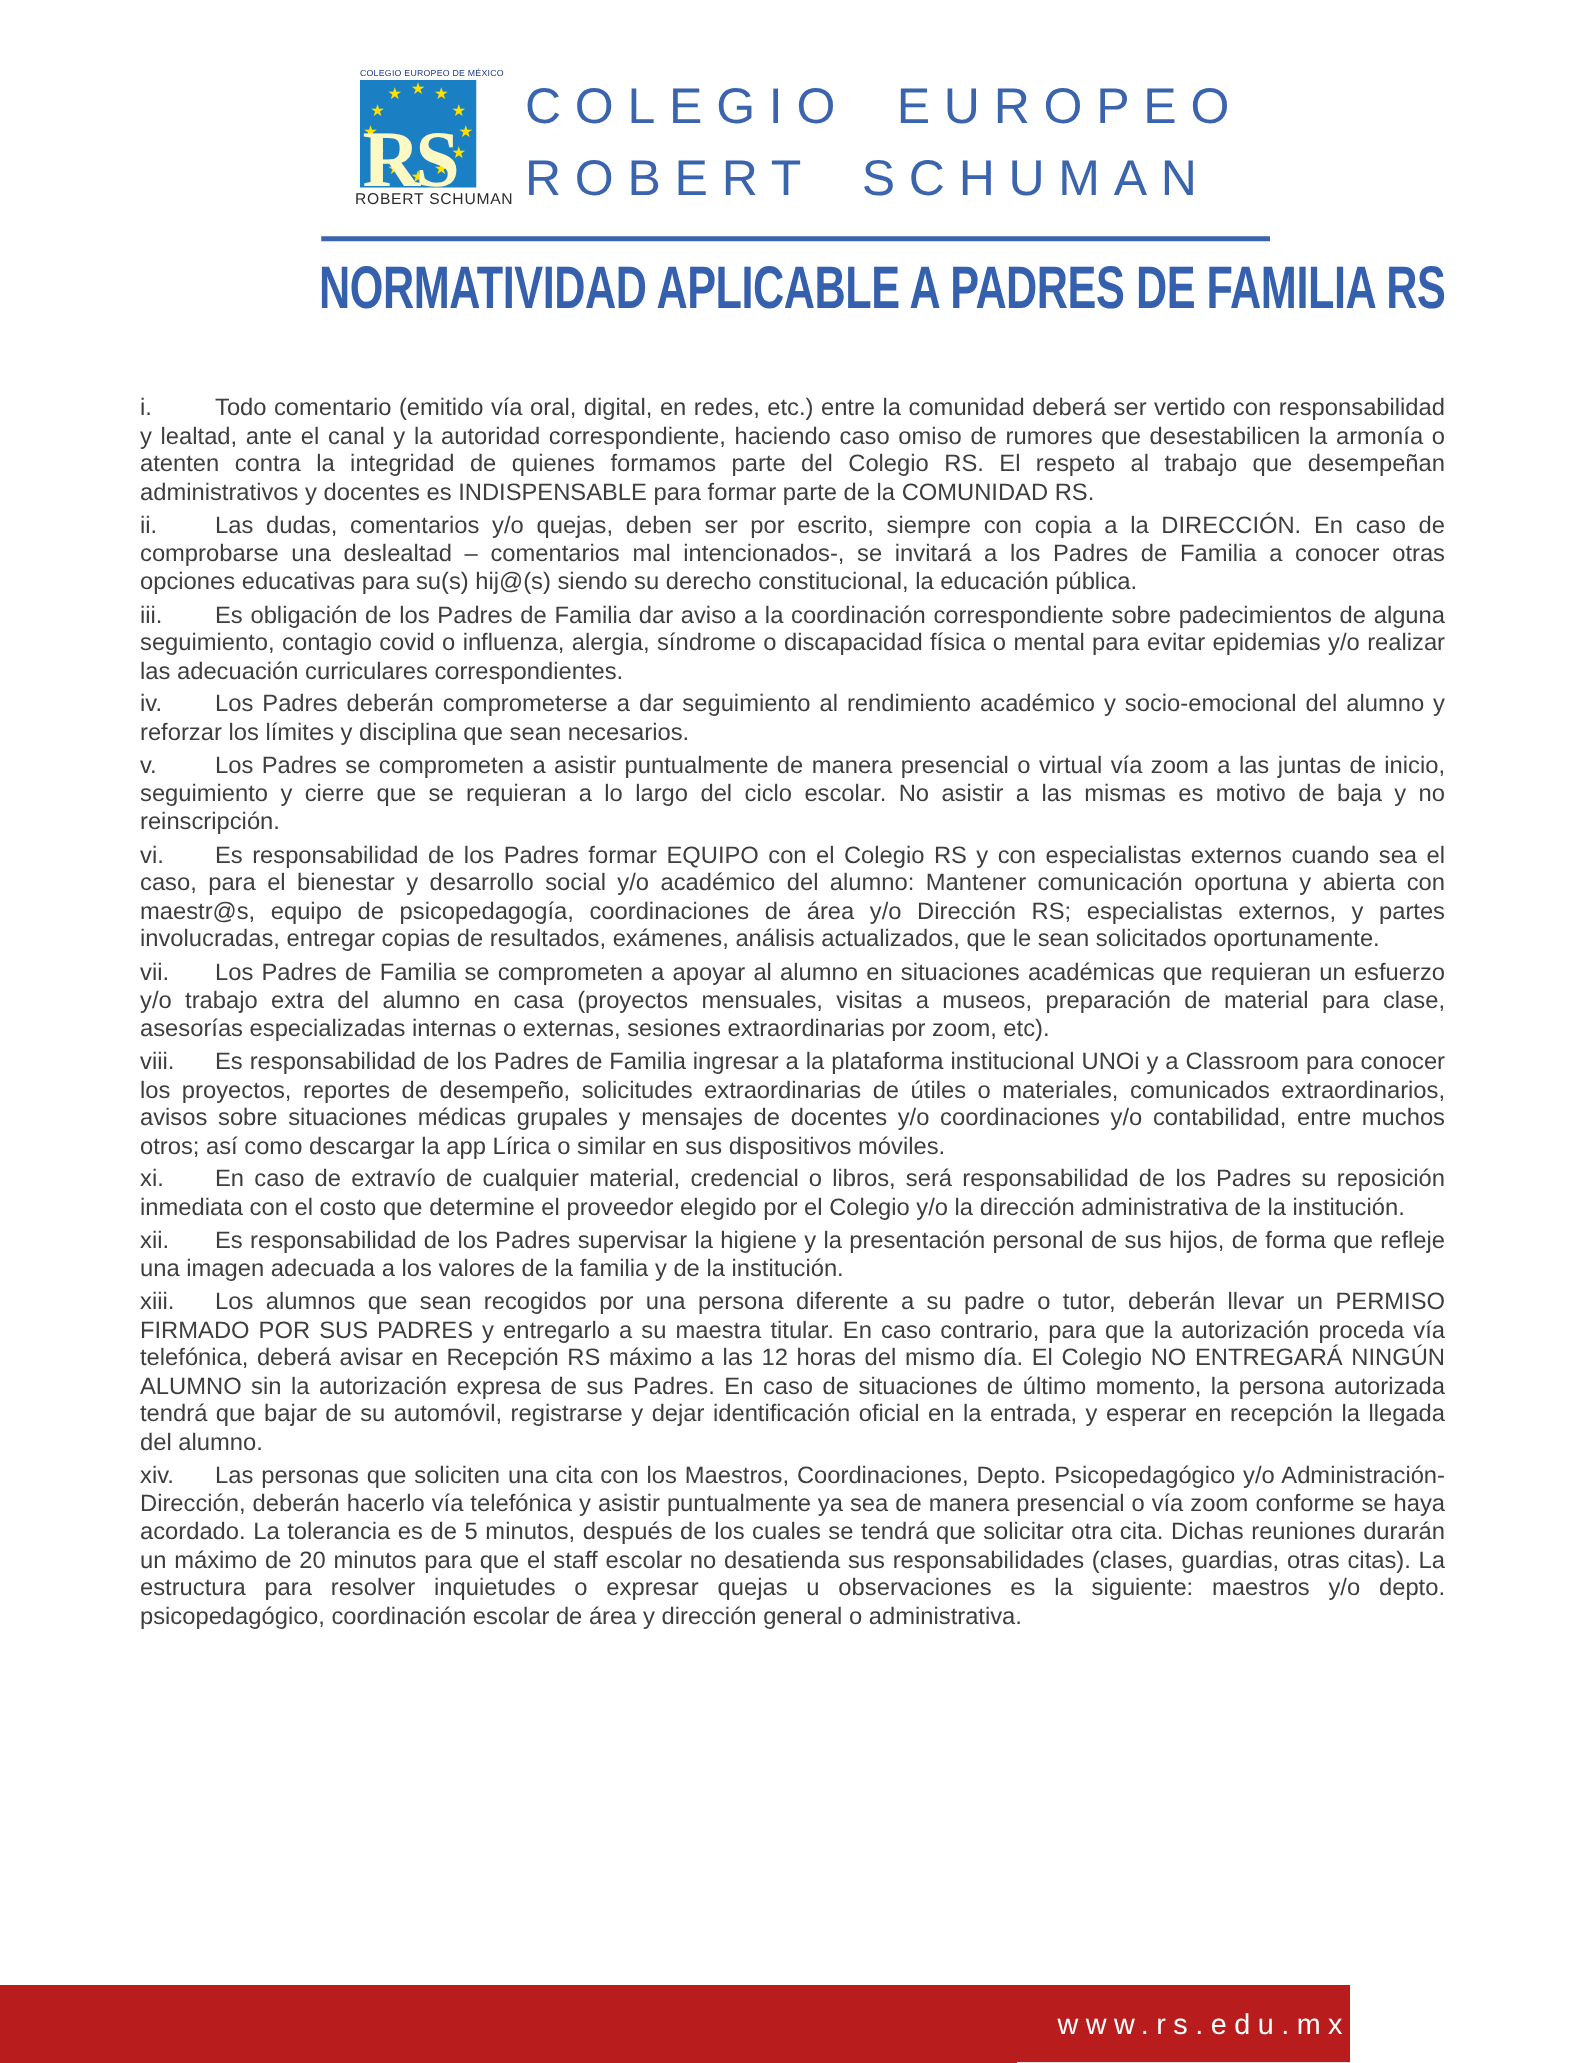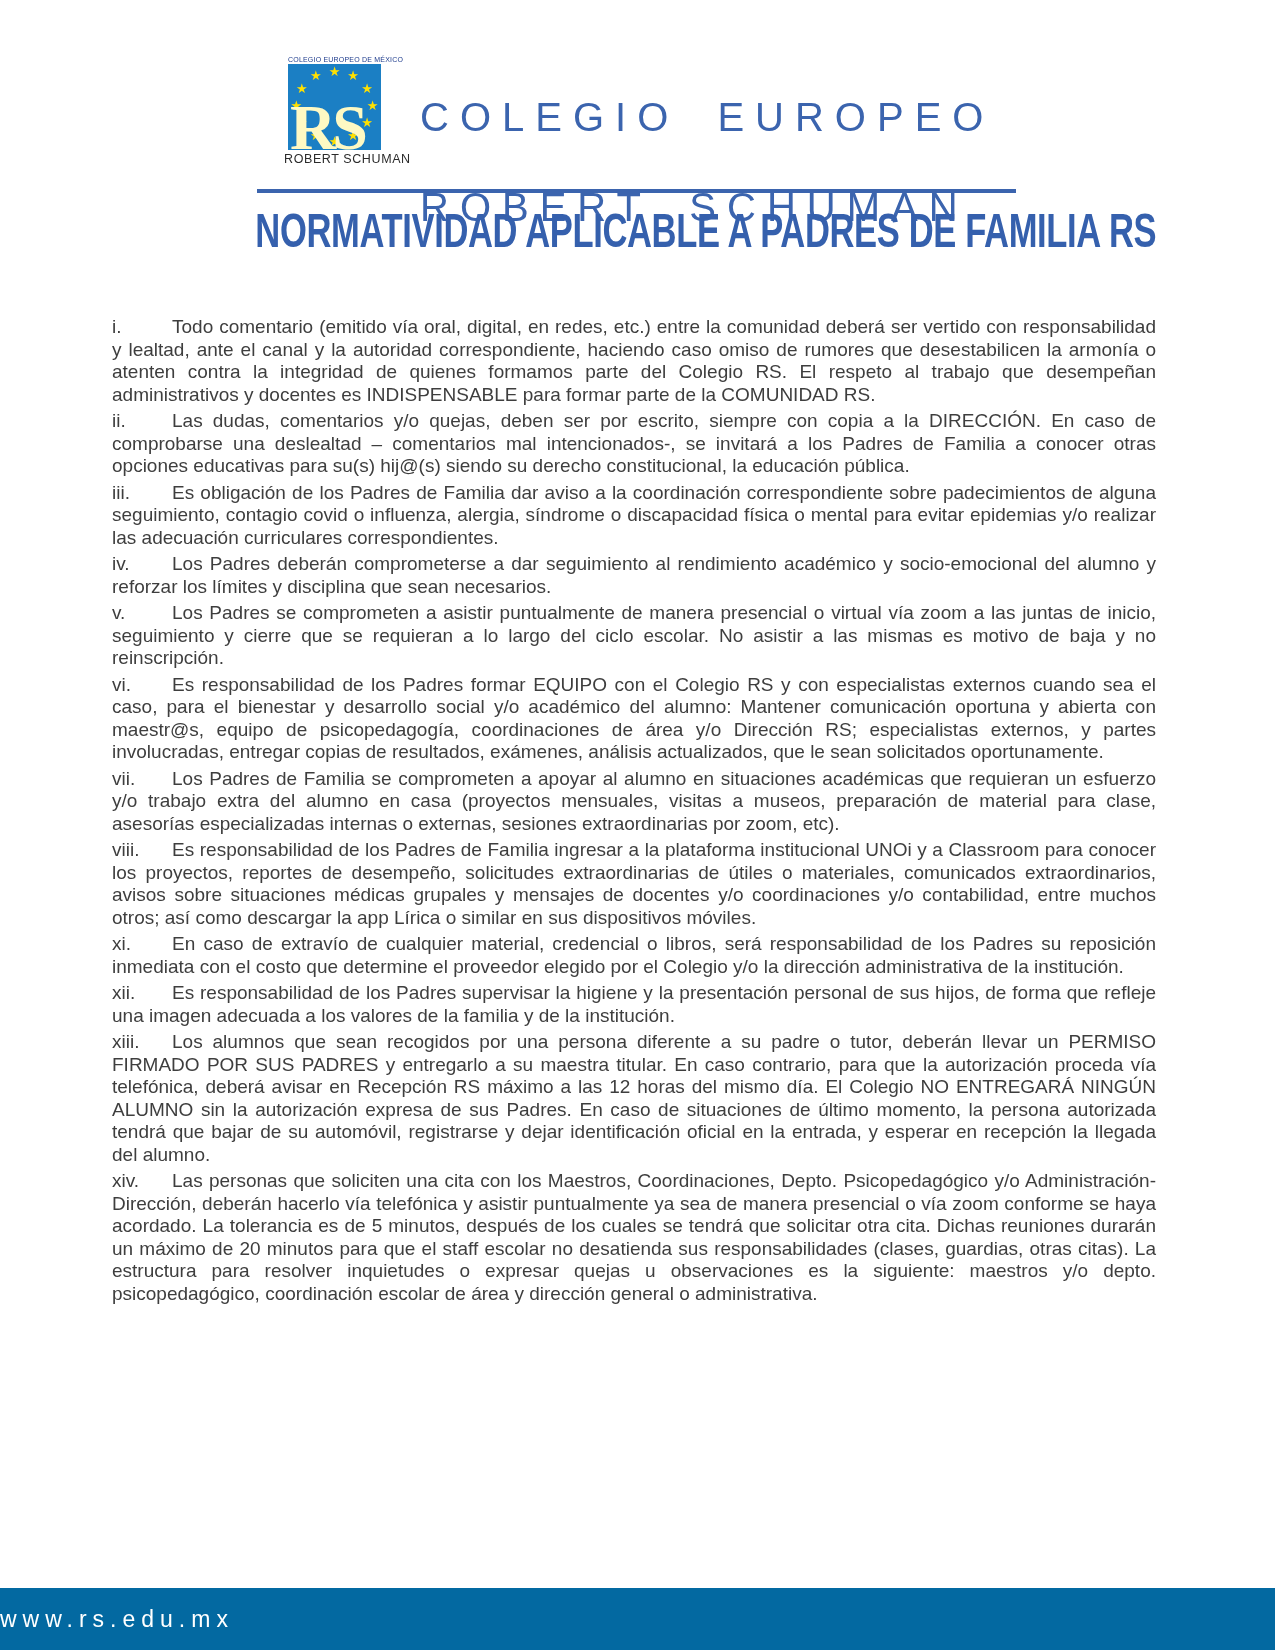--- a/index.html
+++ b/index.html
@@ -32,21 +32,21 @@
   .logo-tagline-bottom{
     font-size:12.5px;color:#2b2b2b;letter-spacing:0.6px;white-space:nowrap;
     margin-top:2px;margin-left:-4px;
   }
 
   .header-text{
     position:absolute;left:420px;top:56px;color:#3b64ae;
     font-weight:400;white-space:nowrap;
   }
   .header-line{
-    font-size:40px;line-height:58px;letter-spacing:11px;word-spacing:16px;margin-top:32px;
+    font-size:40px;line-height:58px;letter-spacing:11px;word-spacing:16px;
   }
 
   .header-rule{
     position:absolute;left:257px;top:189px;width:759px;height:4px;
     background:#3b64ae;
   }
 
   
   .doc-title{
     position:absolute;left:108px;top:203px;width:1052px;margin:0;
@@ -59,22 +59,22 @@
   .body-text{
     position:absolute;left:108px;top:312px;width:1052px;
     color:#3e3e3e;font-size:19px;line-height:22.5px;
     text-align:justify;
   }
   .body-text p{margin:4px;}
   .item-numeral{display:inline-block;width:60px;}
 
   
   .footer-bar{
-    position:absolute;left:0;top:1588px;width:1275px;height:62px;
-    background:#0369a1;display:flex;align-items:center;justify-content:flex-start;
+    position:absolute;left:0;top:1588px;width:1080px;height:62px;
+    background:#b91c1c;display:flex;align-items:center;justify-content:flex-end;
   }
   .footer-url{
     color:#ffffff;font-size:23px;letter-spacing:6px;font-weight:400;
   }
 </style>
 </head>
 <body>
 
 <div id="page">
 

